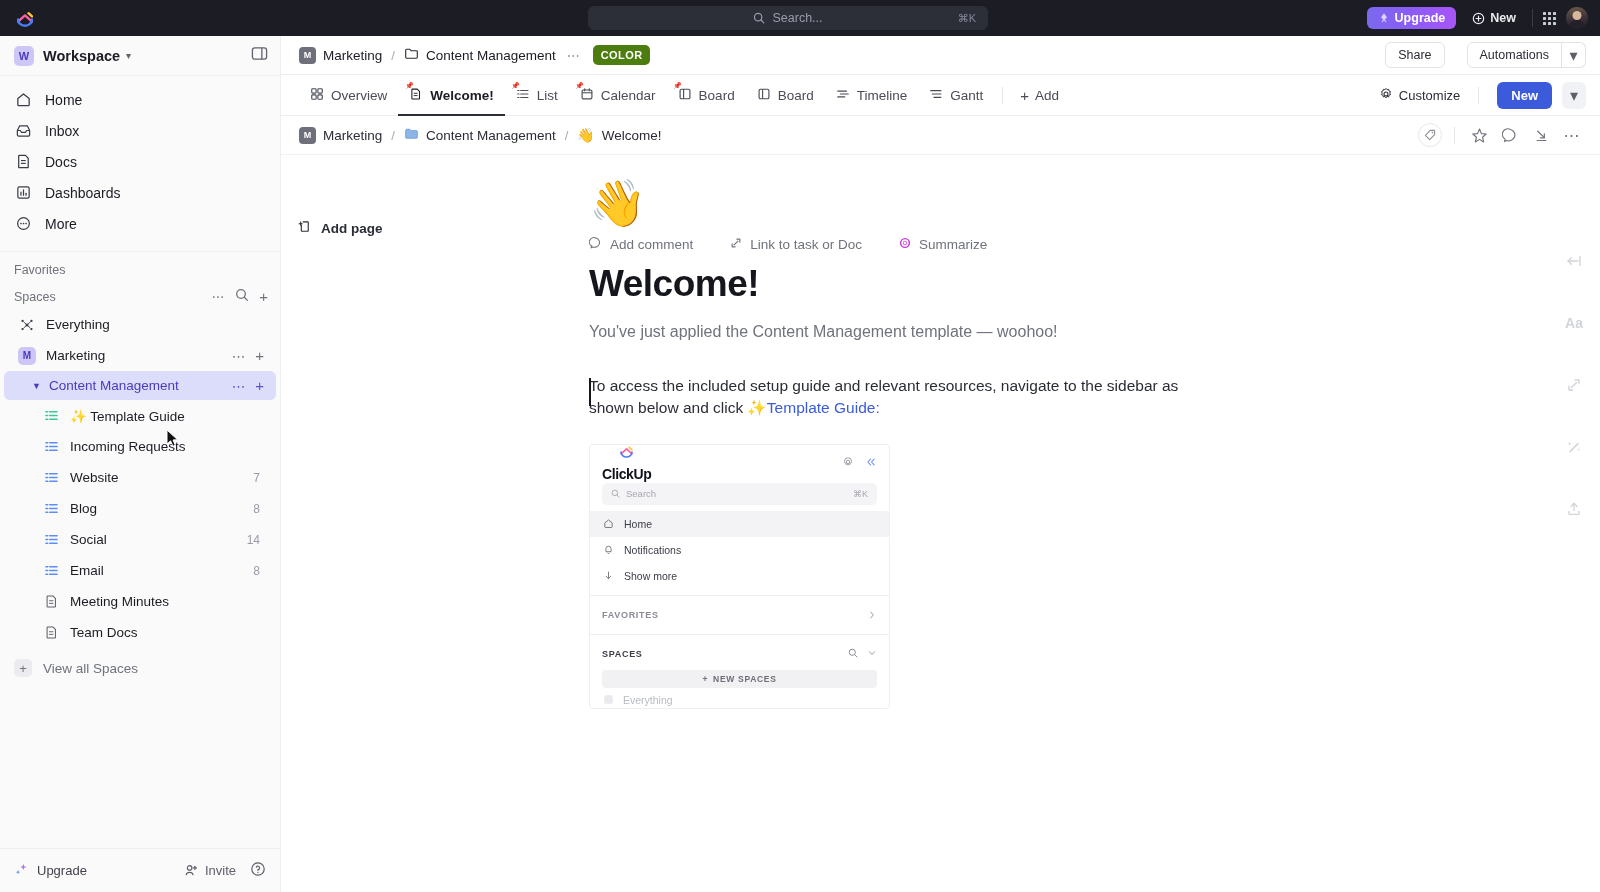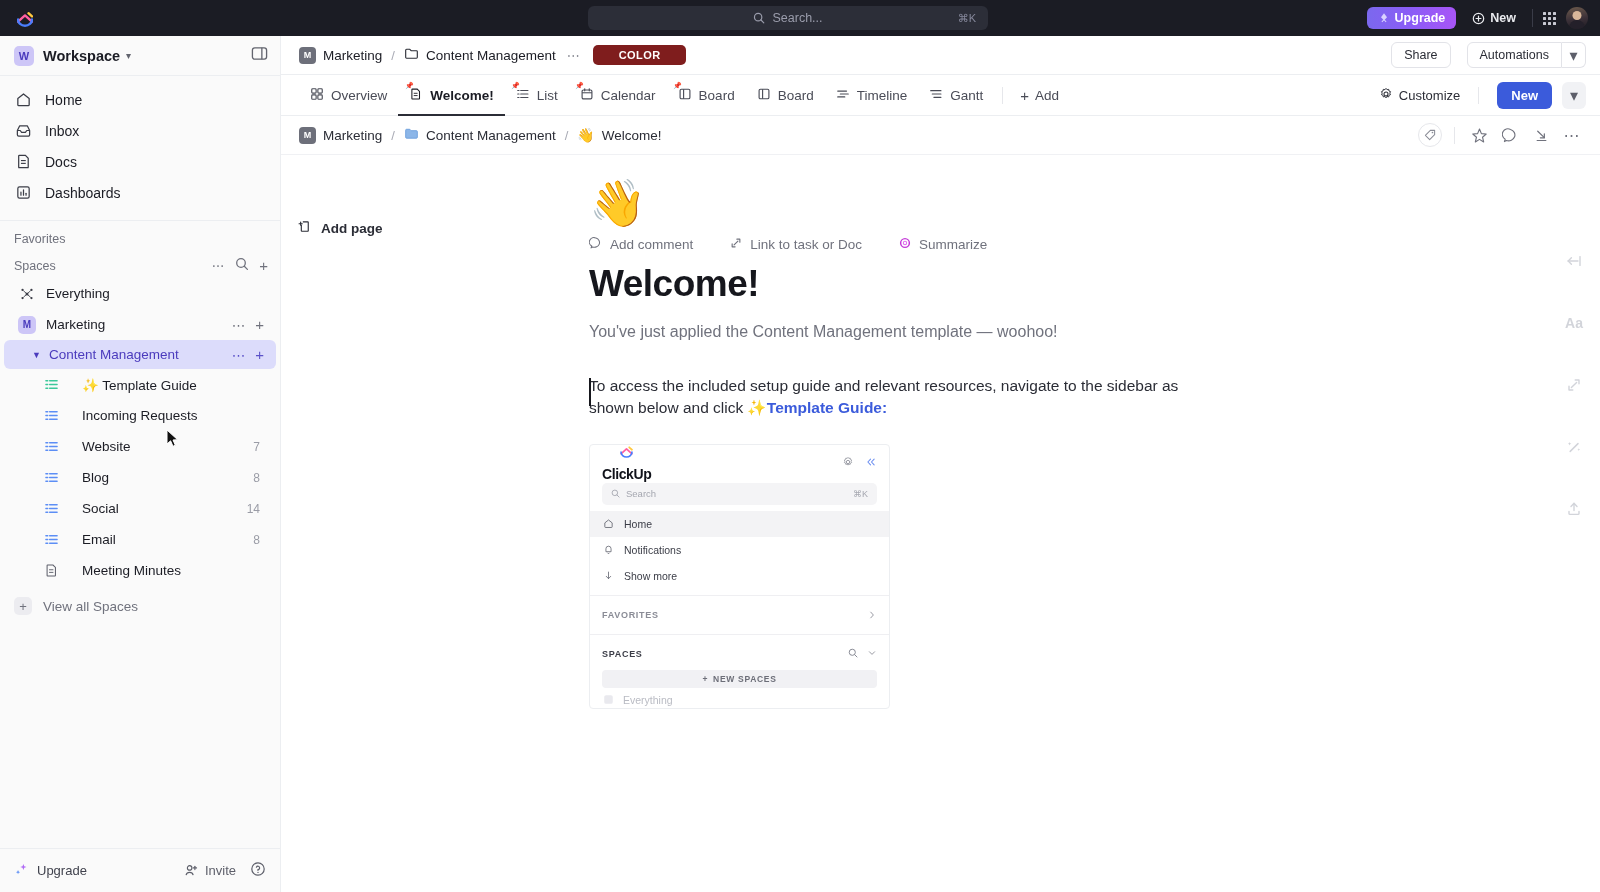--- a/index.html
+++ b/index.html
@@ -103,21 +103,21 @@
   .folder-row {
     height: 29px; display: flex; align-items: center; gap: 8px;
     padding-left: 28px; padding-right: 12px; margin: 0 4px;
     background: #dcdcfb; border-radius: 6px; color: #4b3bbd;
     font-size: 13.5px; font-weight: 500; position: relative; cursor: pointer;
   }
   .folder-row .caret { color: #4b3bbd; font-size: 9px; }
   .folder-row .row-acts { color: #5b52c9; }
 
   .list-row {
-    height: 31px; display: flex; align-items: center; gap: 23px;
+    height: 31px; display: flex; align-items: center; gap: 11px;
     padding-left: 40px; padding-right: 16px; margin: 0 4px;
     font-size: 13.5px; color: #1b1c24; border-radius: 6px; cursor: pointer;
   }
   .list-count { margin-left: auto; font-size: 12px; color: #9a9ca6; }
   .li-ico { width: 15px; height: 15px; flex: 0 0 15px; }
 
   .viewall {
     height: 32px; display: flex; align-items: center; gap: 11px;
     padding-left: 14px; font-size: 13.5px; color: #70727d; cursor: pointer; margin-top: 4px;
   }
@@ -143,24 +143,24 @@
     padding: 0 14px 0 18px; border-bottom: 1px solid #eceef1;
   }
   .cb-item { display: flex; align-items: center; gap: 7px; font-size: 13.5px; color: #1b1c24; font-weight: 500; }
   .cb-mk {
     width: 17px; height: 17px; border-radius: 4px; background: #6d6f7a; color: #fff;
     font-size: 9px; font-weight: 700; display: flex; align-items: center; justify-content: center;
   }
   .cb-sep { color: #a9abb5; margin: 0 9px; font-size: 13px; }
   .cb-dots { color: #70727d; margin-left: 11px; letter-spacing: 1px; font-size: 13px; }
   .color-badge {
-    margin-left: 12px; background: #7f1d1d; color: #fff; font-size: 11px; font-weight: 600;
-    letter-spacing: 0.4px; padding: 4px 26px; border-radius: 5px;
-  }
-  .cb-right { margin-left: auto; display: flex; align-items: center; gap: 16px; }
+    margin-left: 12px; background: #4d7c0f; color: #fff; font-size: 11px; font-weight: 600;
+    letter-spacing: 0.4px; padding: 4px 8px; border-radius: 5px;
+  }
+  .cb-right { margin-left: auto; display: flex; align-items: center; gap: 22px; }
   .btn-outline {
     border: 1px solid #e2e3e8; border-radius: 6px; height: 26px; padding: 0 12px;
     display: flex; align-items: center; font-size: 12.5px; color: #2b2d36; background: #fff; cursor: pointer;
   }
   .btn-caret { border: 1px solid #e2e3e8; border-left: none; border-radius: 0 6px 6px 0; height: 26px;
     width: 24px; display: flex; align-items: center; justify-content: center; color: #5d5f6a; cursor: pointer; }
   .grp { display: flex; }
   .grp .btn-outline { border-radius: 6px 0 0 6px; }
 
   .tabbar {
@@ -205,21 +205,21 @@
   .doc-inner { width: 625px; margin-left: 3px; }
   .doc-emoji { font-size: 46px; line-height: 1.15; margin-bottom: 6px; }
   .doc-actions { display: flex; align-items: center; gap: 36px; margin-bottom: 10px; }
   .da { display: flex; align-items: center; gap: 7px; font-size: 13.5px; color: #70727d; cursor: pointer; }
   .doc-title { font-size: 37px; font-weight: 700; color: #16171d; letter-spacing: -0.5px; margin: 4px 0 18px 0; }
   .doc-sub { font-size: 16px; color: #70727d; margin-bottom: 34px; }
   .h2 { font-size: 27px; font-weight: 700; color: #16171d; letter-spacing: -0.3px; margin-bottom: 13px;
         position: relative; padding-left: 2px; }
   .h2 .caret-bar { position: absolute; left: 0; top: 3px; width: 1.5px; height: 28px; background: #16171d; }
   .para { font-size: 15.5px; color: #2b2d36; line-height: 1.45; margin-bottom: 24px; }
-  .para .lnk { color: #3b5bdb; font-weight: 700; }
+  .para .lnk { color: #3b5bdb; font-weight: 400; }
 
   
   .embed { width: 301px; border: 1px solid #eceef1; border-radius: 4px; background: #fff;
            overflow: hidden; font-size: 10px; }
   .em-head { height: 36px; display: flex; align-items: center; padding: 0 12px; }
   .em-logo { font-size: 14px; font-weight: 800; color: #10121a; letter-spacing: -0.4px; display:flex; align-items:center; gap:5px;flex-direction:column; }
   .em-head-right { margin-left: auto; display: flex; align-items: center; gap: 11px; color: #8a8c96; }
   .em-search { margin: 2px 12px 6px 12px; height: 22px; background: #f4f4f6; border-radius: 5px;
     display: flex; align-items: center; padding: 0 9px; color: #a5a7b0; font-size: 9.5px; gap: 6px; }
   .em-search .kb { margin-left: auto; font-size: 9px; }
@@ -348,20 +348,31 @@
           <span class="nav-ico">
             <svg width="17" height="17" viewBox="0 0 18 18">
                 <rect x="3" y="3" width="12" height="12" rx="1.8" stroke="#3b3d47" stroke-width="1.3" fill="none"></rect>
                 <line x1="6.3" y1="11.8" x2="6.3" y2="8.6" stroke="#3b3d47" stroke-width="1.3" stroke-linecap="round"></line>
                 <line x1="9" y1="11.8" x2="9" y2="6.3" stroke="#3b3d47" stroke-width="1.3" stroke-linecap="round"></line>
                 <line x1="11.7" y1="11.8" x2="11.7" y2="9.8" stroke="#3b3d47" stroke-width="1.3" stroke-linecap="round"></line>
               </svg>
           </span>
           <span>Dashboards</span>
         </div>
+        <div class="nav-item">
+          <span class="nav-ico">
+            <svg width="17" height="17" viewBox="0 0 18 18">
+                <circle cx="9" cy="9" r="6.2" stroke="#3b3d47" stroke-width="1.3" fill="none"></circle>
+                <circle cx="6.3" cy="9" r="0.9" fill="#3b3d47"></circle>
+                <circle cx="9" cy="9" r="0.9" fill="#3b3d47"></circle>
+                <circle cx="11.7" cy="9" r="0.9" fill="#3b3d47"></circle>
+              </svg>
+          </span>
+          <span>More</span>
+        </div>
       </div>
 
       <div class="sb-divider"></div>
 
       <div class="sec-label">Favorites</div>
 
       <div class="sec-head">
         <span>Spaces</span>
         <span class="acts">
           <span style="letter-spacing:1px;">⋯</span>
@@ -505,20 +516,31 @@
           <svg width="15" height="15" viewBox="0 0 16 16">
               <path d="M3.8 2.2 H9.6 L12.2 4.8 V13.4 A0.5 0.5 0 0 1 11.7 13.9 H3.8 A0.5 0.5 0 0 1 3.3 13.4 V2.7 A0.5 0.5 0 0 1 3.8 2.2 Z" stroke="#5d5f6a" stroke-width="1.1" fill="none"></path>
               <line x1="5.4" y1="7.2" x2="10" y2="7.2" stroke="#5d5f6a" stroke-width="1"></line>
               <line x1="5.4" y1="10" x2="10" y2="10" stroke="#5d5f6a" stroke-width="1"></line>
             </svg>
         </span>
         <span>Meeting Minutes</span>
         <span class="list-count"></span>
       </div>
 
+      <div class="list-row">
+        <span class="li-ico">
+          <svg width="15" height="15" viewBox="0 0 16 16">
+              <path d="M3.8 2.2 H9.6 L12.2 4.8 V13.4 A0.5 0.5 0 0 1 11.7 13.9 H3.8 A0.5 0.5 0 0 1 3.3 13.4 V2.7 A0.5 0.5 0 0 1 3.8 2.2 Z" stroke="#5d5f6a" stroke-width="1.1" fill="none"></path>
+              <line x1="5.4" y1="7.2" x2="10" y2="7.2" stroke="#5d5f6a" stroke-width="1"></line>
+              <line x1="5.4" y1="10" x2="10" y2="10" stroke="#5d5f6a" stroke-width="1"></line>
+            </svg>
+        </span>
+        <span>Team Docs</span>
+        <span class="list-count"></span>
+      </div>
 
       <div class="viewall">
         <span class="plusbox">+</span>
         <span>View all Spaces</span>
       </div>
 
       <div class="sb-foot">
         <span style="margin-right:8px;">
           <svg width="15" height="15" viewBox="0 0 16 16">
               <path d="M10 2 L10.9 4.4 L13.3 5.3 L10.9 6.2 L10 8.6 L9.1 6.2 L6.7 5.3 L9.1 4.4 Z" fill="#b06bf5"></path>

